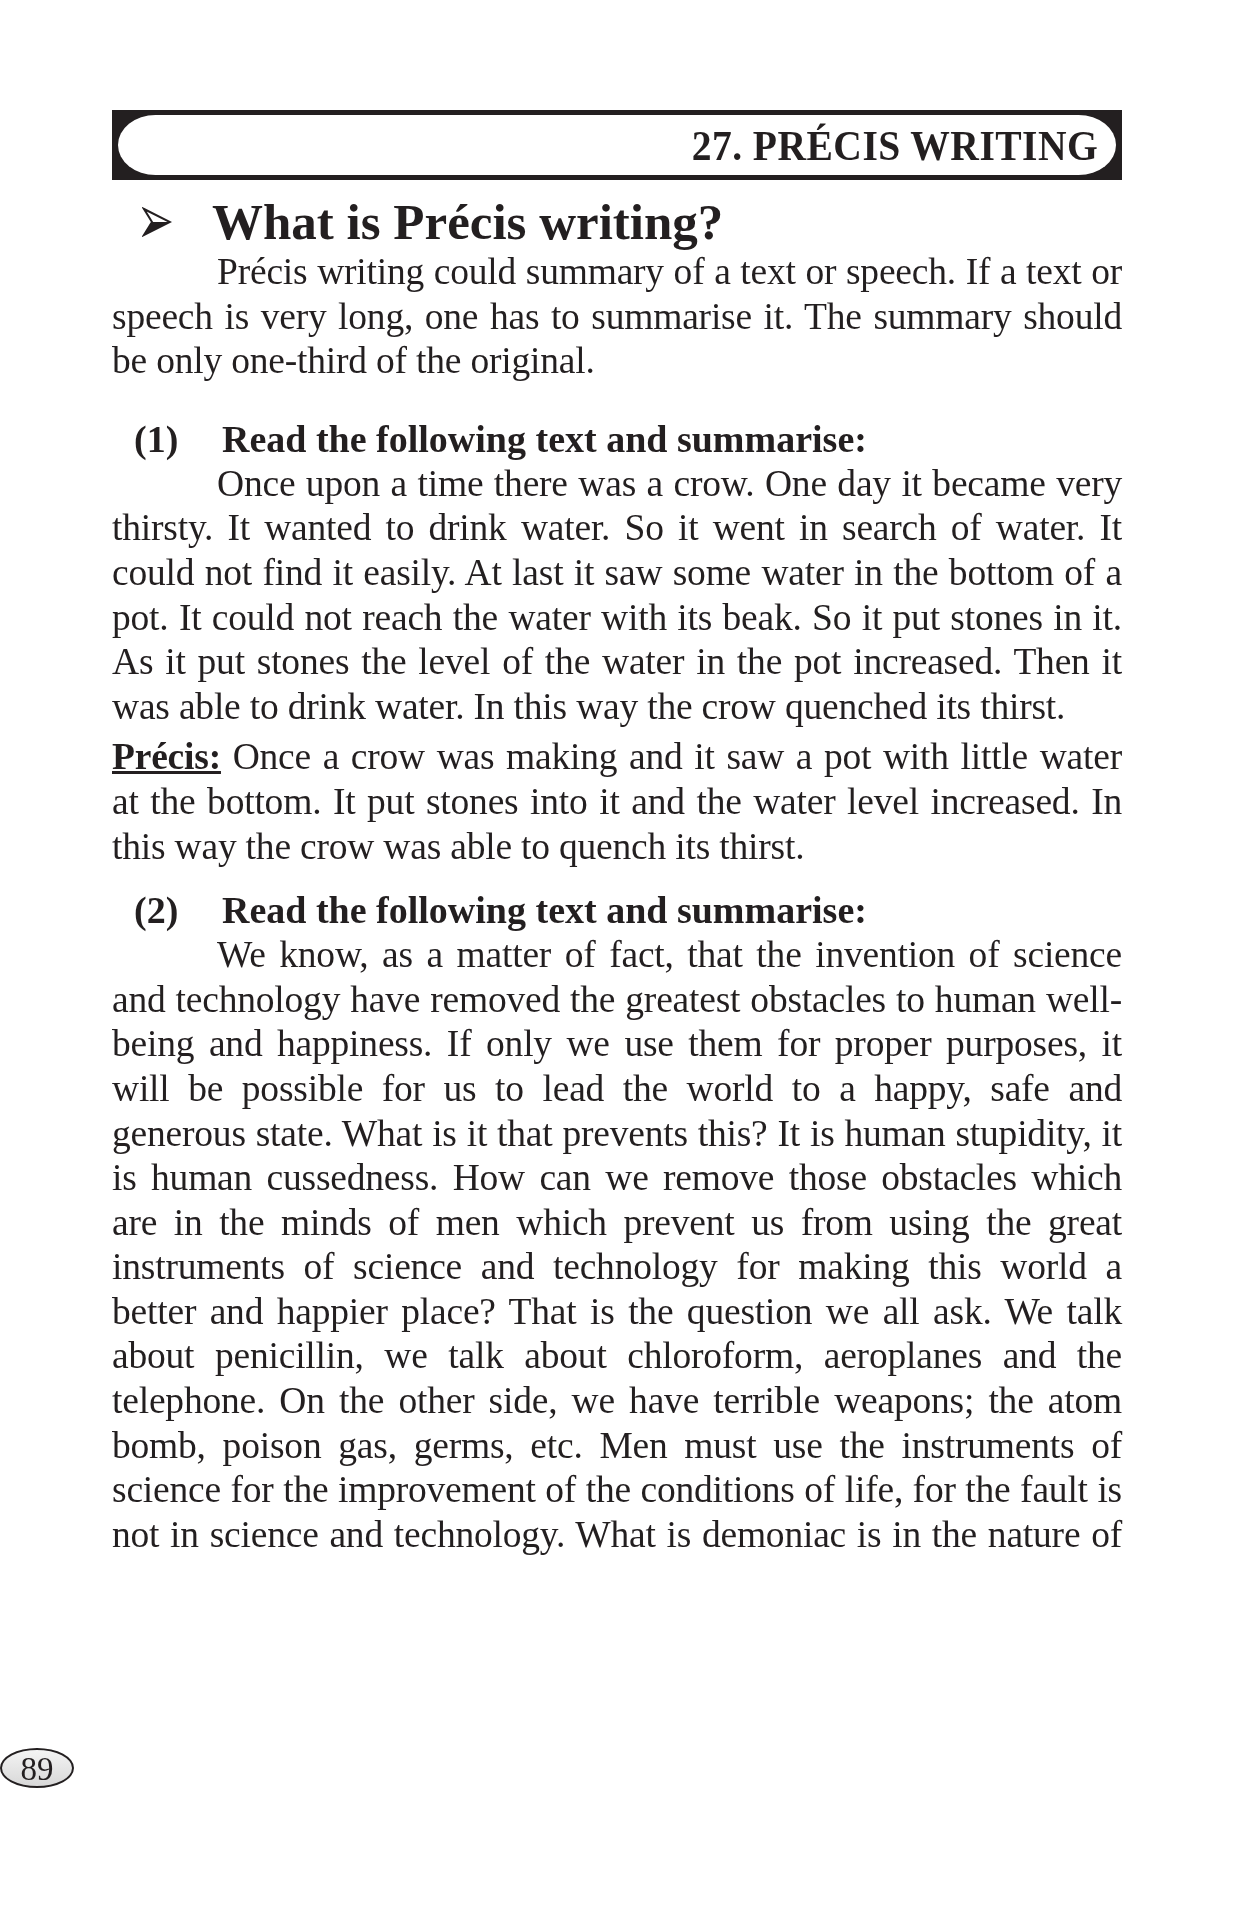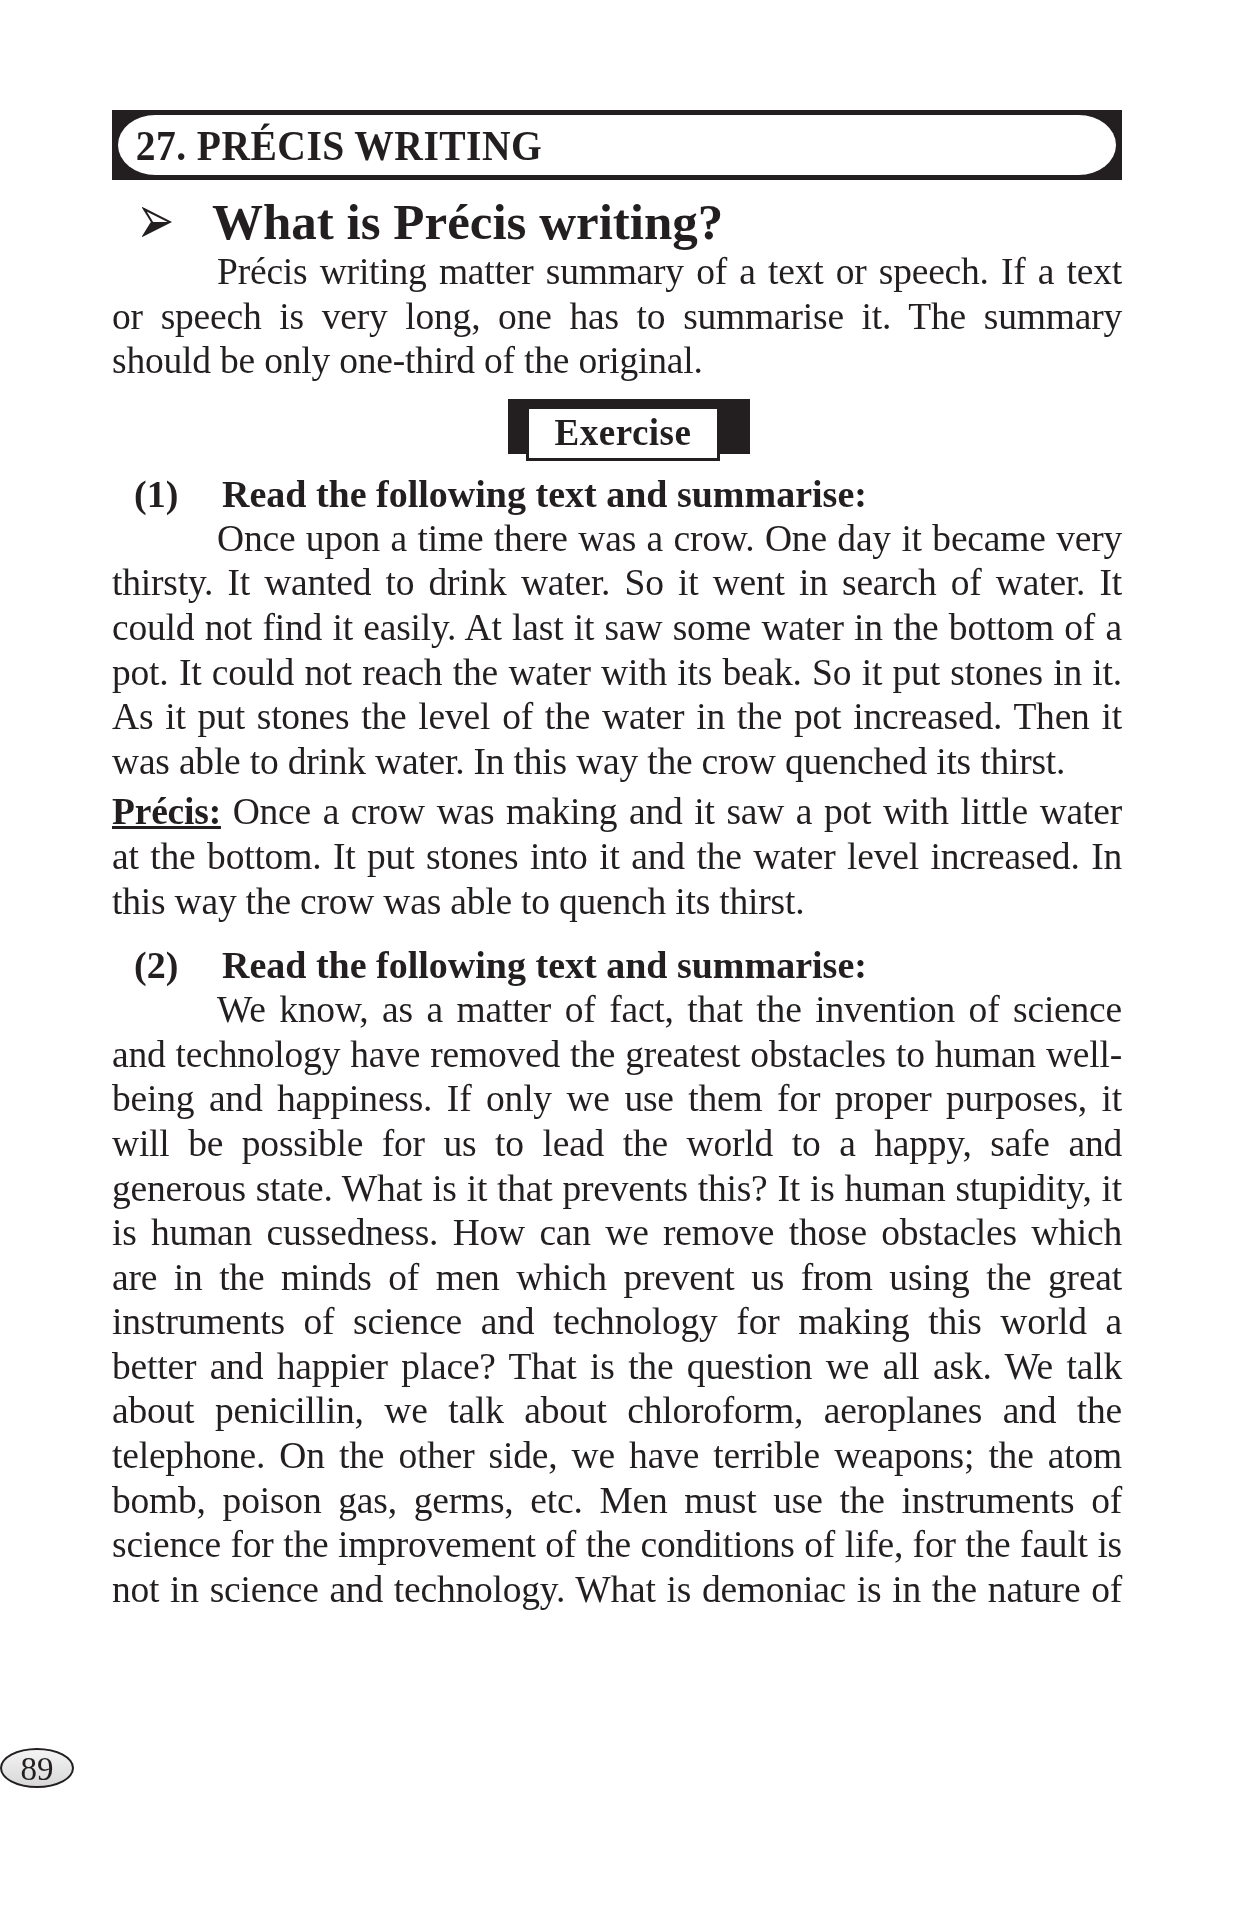--- a/index.html
+++ b/index.html
@@ -10,21 +10,21 @@
     .page { position: absolute; left: 112px; top: 110px; width: 1010px; }
 
     
     .banner {
       position: relative; height: 70px; background: #231f20;
       border: 2px solid #231f20; box-sizing: border-box;
     }
     .banner-inner {
       position: absolute; left: 4px; right: 4px; top: 3px; bottom: 3px;
       background: #ffffff; border-radius: 40px / 32px;
-      display: flex; align-items: center; justify-content: flex-start;
+      display: flex; align-items: center; justify-content: flex-end;
     }
     .banner-title {
       font-weight: bold; font-size: 43px; letter-spacing: 0.5px;
       transform: scaleX(0.92);
     }
 
     .q-heading {
       margin-top: 20px; display: flex; align-items: center;
       font-weight: bold; font-size: 51px; line-height: 44px;
     }
@@ -80,26 +80,25 @@
   </div>
 
   <div class="q-heading">
     <svg class="arrow-icon" viewBox="0 0 30 30">
       <polygon points="2,2 28,15 2,28 10,15" fill="#ffffff" stroke="#231f20" stroke-width="2"></polygon>
       <polygon points="28,15 2,28 10,15" fill="#231f20"></polygon>
     </svg>
     <span>What is Précis writing?</span>
   </div>
 
-  <p class="para indent" style="margin-top:6px;">Précis writing matter summary of a text or speech. If a text or speech is very long, one has to summarise it. The summary should be only one-third of the original.</p>
+  <p class="para indent" style="margin-top:6px;">Précis writing could summary of a text or speech. If a text or speech is very long, one has to summarise it. The summary should be only one-third of the original.</p>
 
   <div class="exercise-wrap">
     <div class="exercise-box">
       <div class="exercise-shadow"></div>
-      <div class="exercise-face">Exercise</div>
     </div>
   </div>
 
   <div>
     <div class="ex-heading">
       <span class="ex-num">(1)</span>
       <span>Read the following text and summarise:</span>
     </div>
     <p class="para indent">Once upon a time there was a crow. One day it became very thirsty. It wanted to drink water. So it went in search of water. It could not find it easily. At last it saw some water in the bottom of a pot. It could not reach the water with its beak. So it put stones in it. As it put stones the level of the water in the pot increased. Then it was able to drink water. In this way the crow quenched its thirst.</p>
     <p class="para" style="margin-top:6px;">

